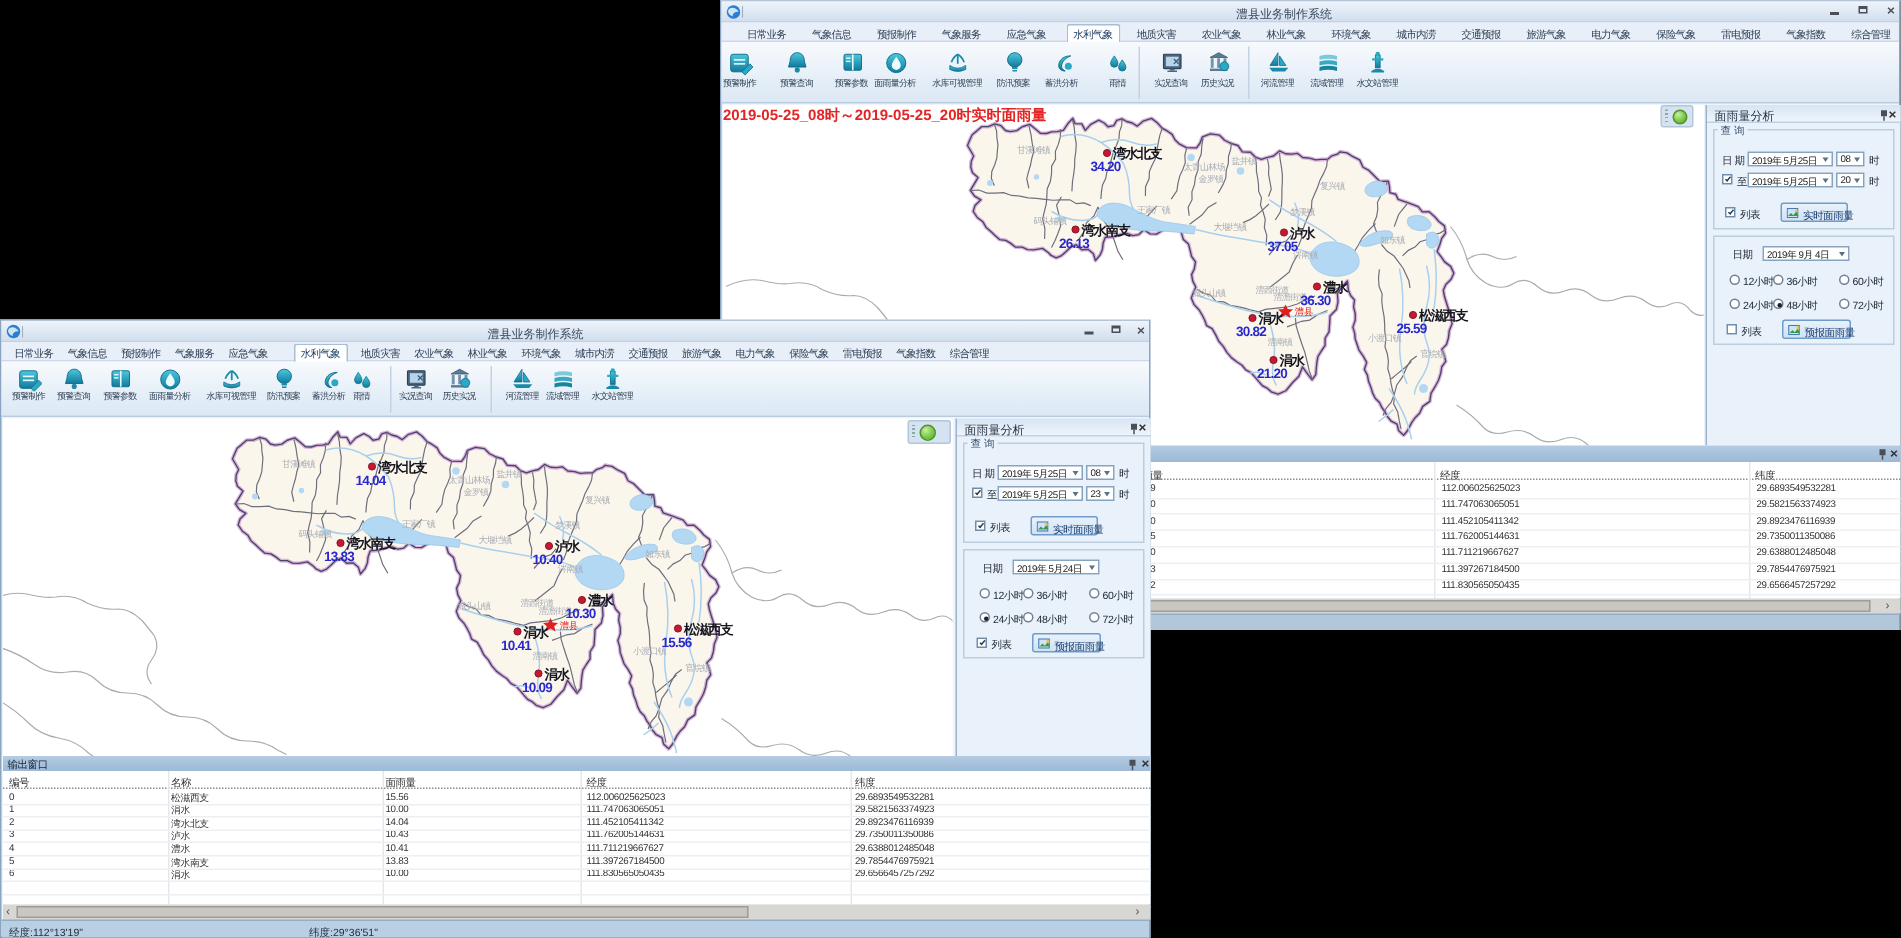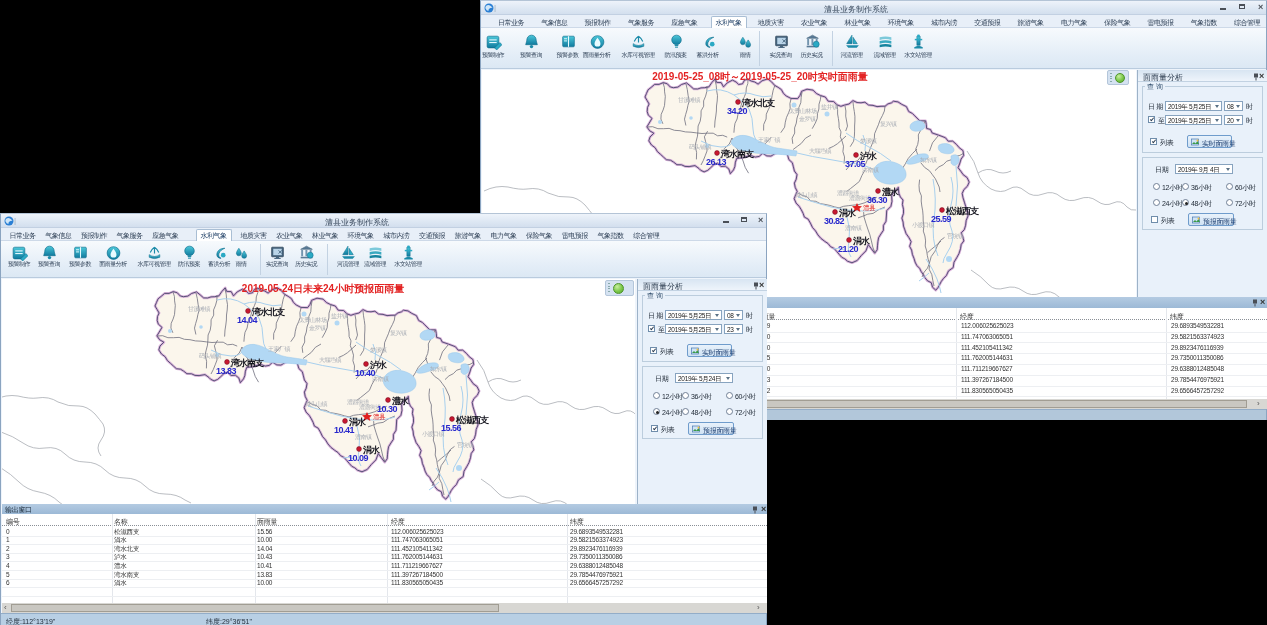--- a/index.html
+++ b/index.html
@@ -311,21 +311,21 @@
         <text x="838" y="214.5" font-size="9" font-weight="bold" fill="#15151f" letter-spacing="-1">涓水</text>
         <text x="823" y="223" font-size="9" font-weight="bold" fill="#2828cc" letter-spacing="-0.5">30.82</text>
         <circle cx="848" cy="239" r="2.4" fill="#c81830" stroke="#7c1024" stroke-width="0.6"></circle>
         <text x="852" y="242.5" font-size="9" font-weight="bold" fill="#15151f" letter-spacing="-1">涓水</text>
         <text x="837" y="251" font-size="9" font-weight="bold" fill="#2828cc" letter-spacing="-0.5">21.20</text>
         <circle cx="941" cy="209" r="2.4" fill="#c81830" stroke="#7c1024" stroke-width="0.6"></circle>
         <text x="945" y="212.5" font-size="9" font-weight="bold" fill="#15151f" letter-spacing="-1">松滋西支</text>
         <text x="930" y="221" font-size="9" font-weight="bold" fill="#2828cc" letter-spacing="-0.5">25.59</text>
       </g>
     </svg>
-    <div class="mtitle" style="left:1px;top:69px;width:556px;text-align:center">2019-05-25_08时～2019-05-25_20时实时面雨量</div>
+    <div class="mtitle" style="left:1px;top:69px;width:556px;text-align:left">2019-05-25_08时～2019-05-25_20时实时面雨量</div>
     <div class="gover" style="left:626px;top:69px;width:22px;height:15px"></div>
     <div class="abs" style="left:629px;top:72px;width:2px;height:9px;background:repeating-linear-gradient(#8aa 0,#8aa 1px,transparent 1px,transparent 2.5px)"></div>
     <div class="gbtn" style="left:634px;top:71.5px;width:10px;height:10px"></div>
     <div class="panel" style="left:656px;top:69px;width:130px;height:227px">
       <div class="ptb" style="left:0;top:0;right:0;height:12px"></div>
       <div class="ptxt" style="left:5px;top:2px">面雨量分析</div>
       <svg class="abs" style="left:115px;top:3px" width="6" height="8" viewBox="0 0 6 8">
         <rect x="1" y="0.5" width="4" height="4" fill="#4a4f57"></rect>
         <rect x="2.5" y="4.5" width="1" height="3" fill="#4a4f57"></rect>
       </svg>
@@ -635,21 +635,20 @@
         <text x="838" y="214.5" font-size="9" font-weight="bold" fill="#15151f" letter-spacing="-1">涓水</text>
         <text x="823" y="223" font-size="9" font-weight="bold" fill="#2828cc" letter-spacing="-0.5">10.41</text>
         <circle cx="848" cy="239" r="2.4" fill="#c81830" stroke="#7c1024" stroke-width="0.6"></circle>
         <text x="852" y="242.5" font-size="9" font-weight="bold" fill="#15151f" letter-spacing="-1">涓水</text>
         <text x="837" y="251" font-size="9" font-weight="bold" fill="#2828cc" letter-spacing="-0.5">10.09</text>
         <circle cx="941" cy="209" r="2.4" fill="#c81830" stroke="#7c1024" stroke-width="0.6"></circle>
         <text x="945" y="212.5" font-size="9" font-weight="bold" fill="#15151f" letter-spacing="-1">松滋西支</text>
         <text x="930" y="221" font-size="9" font-weight="bold" fill="#2828cc" letter-spacing="-0.5">15.56</text>
       </g>
     </svg>
-    <div class="mtitle" style="left:1px;top:68px;width:642px;text-align:center">2019-05-24日未来24小时预报面雨量</div>
     <div class="gover" style="left:604px;top:66px;width:29px;height:16px"></div>
     <div class="abs" style="left:607px;top:69px;width:2px;height:10px;background:repeating-linear-gradient(#8aa 0,#8aa 1px,transparent 1px,transparent 2.5px)"></div>
     <div class="gbtn" style="left:612px;top:68.5px;width:11px;height:11px"></div>
     <div class="panel" style="left:636px;top:65px;width:130px;height:225px">
       <div class="ptb" style="left:0;top:0;right:0;height:12px"></div>
       <div class="ptxt" style="left:5px;top:2px">面雨量分析</div>
       <svg class="abs" style="left:115px;top:3px" width="6" height="8" viewBox="0 0 6 8">
         <rect x="1" y="0.5" width="4" height="4" fill="#4a4f57"></rect>
         <rect x="2.5" y="4.5" width="1" height="3" fill="#4a4f57"></rect>
       </svg>

